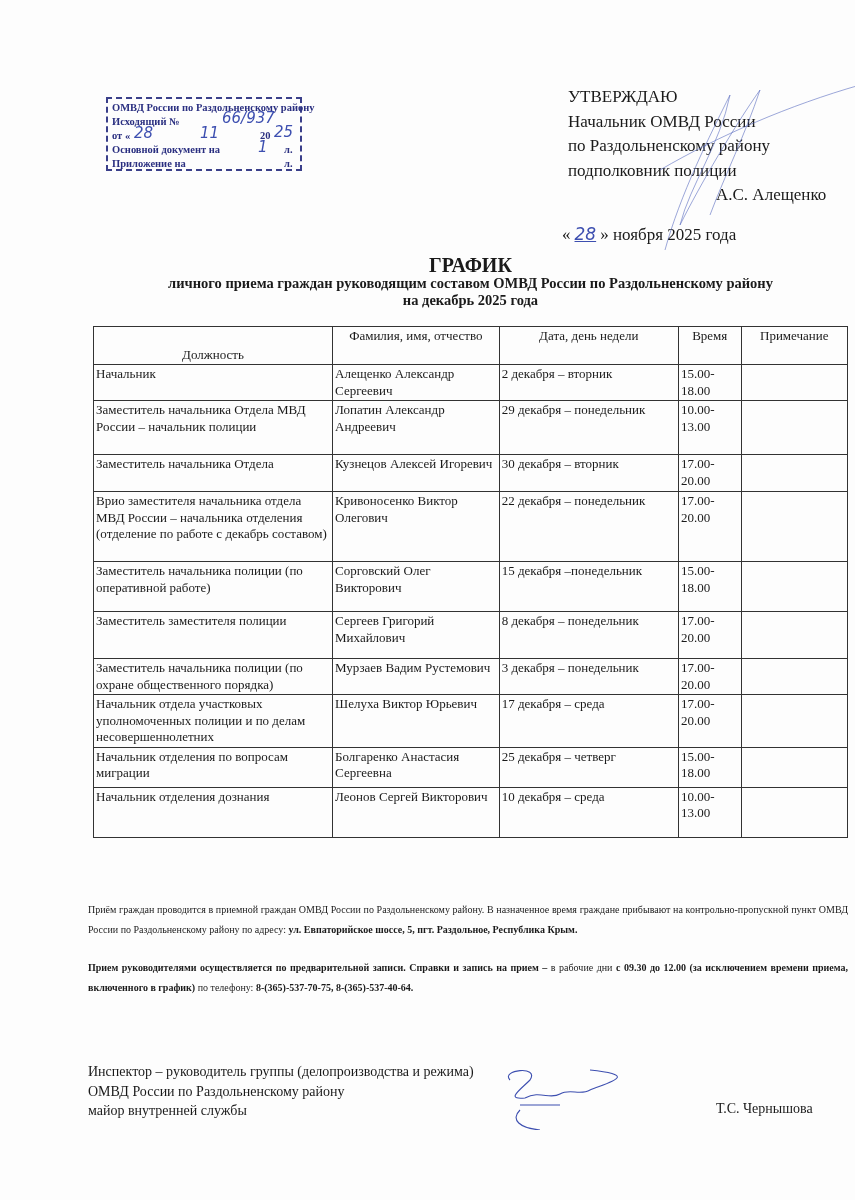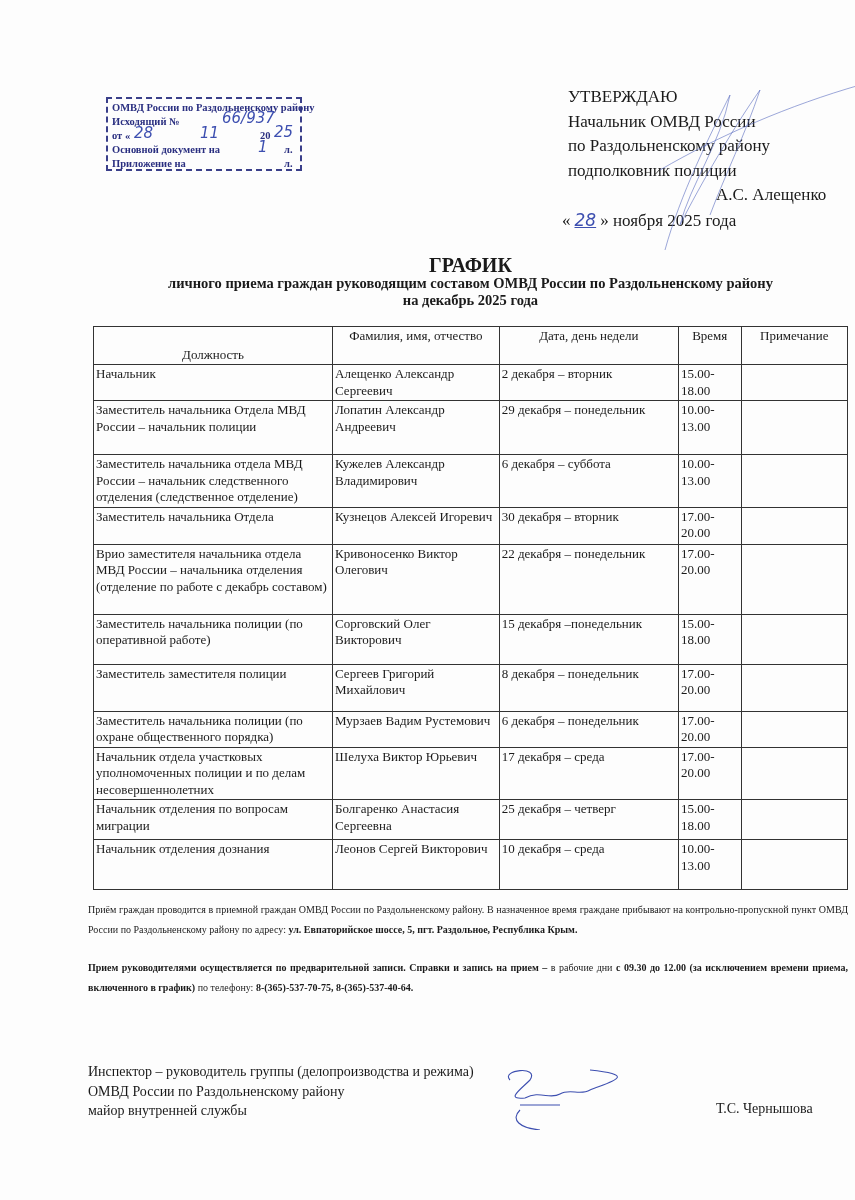--- a/index.html
+++ b/index.html
@@ -68,21 +68,21 @@
     <span style="position:absolute;left:172px;">л.</span>
   </div>
 </div>
 
 <div class="approve">
   <div>УТВЕРЖДАЮ</div>
   <div>Начальник ОМВД России</div>
   <div>по Раздольненскому району</div>
   <div>подполковник полиции</div>
   <div class="name">А.С. Алещенко</div>
-  <div class="date" style="margin-left:-6px;">
+  <div class="date" style="margin-left:-6px;margin-top:14px;">
     <span>«</span><span class="day">28</span><span>» ноября 2025 года</span>
   </div>
 </div>
 <svg class="sig1" viewBox="0 0 300 180">
   <path d="M105 175 C 120 120, 150 60, 170 20 C 160 70, 130 110, 120 150 C 140 110, 175 50, 200 15 C 185 60, 165 100, 150 140 M 100 95 C 160 60, 230 30, 300 10" fill="none" stroke="#5a6cc0" stroke-width="1" opacity="0.6"></path>
 </svg>
 
 <div class="title-block">
   <div class="t1">ГРАФИК</div>
   <div class="t2">личного приема граждан руководящим составом ОМВД России по Раздольненскому району</div>
@@ -107,27 +107,20 @@
         <td class="time">15.00-18.00</td>
         <td></td>
       </tr>
       <tr style="height: 54px;">
         <td>Заместитель начальника Отдела МВД России – начальник полиции</td>
         <td>Лопатин Александр Андреевич</td>
         <td>29 декабря – понедельник</td>
         <td class="time">10.00-13.00</td>
         <td></td>
       </tr>
-      <tr style="height: 50px;">
-        <td>Заместитель начальника отдела МВД России – начальник следственного отделения (следственное отделение)</td>
-        <td>Кужелев Александр Владимирович</td>
-        <td>6 декабря – суббота</td>
-        <td class="time">10.00-13.00</td>
-        <td></td>
-      </tr>
       <tr style="height: 37px;">
         <td>Заместитель начальника Отдела</td>
         <td>Кузнецов Алексей Игоревич</td>
         <td>30 декабря – вторник</td>
         <td class="time">17.00-20.00</td>
         <td></td>
       </tr>
       <tr style="height: 70px;">
         <td>Врио заместителя начальника отдела МВД России – начальника отделения (отделение по работе с декабрь составом)</td>
         <td>Кривоносенко Виктор Олегович</td>
@@ -145,21 +138,21 @@
       <tr style="height: 47px;">
         <td>Заместитель заместителя полиции</td>
         <td>Сергеев Григорий Михайлович</td>
         <td>8 декабря – понедельник</td>
         <td class="time">17.00-20.00</td>
         <td></td>
       </tr>
       <tr style="height: 33px;">
         <td>Заместитель начальника полиции (по охране общественного порядка)</td>
         <td>Мурзаев Вадим Рустемович</td>
-        <td>6 декабря – понедельник</td>
+        <td>3 декабря – понедельник</td>
         <td class="time">17.00-20.00</td>
         <td></td>
       </tr>
       <tr style="height: 50px;">
         <td>Начальник отдела участковых уполномоченных полиции и по делам несовершеннолетних</td>
         <td>Шелуха Виктор Юрьевич</td>
         <td>17 декабря – среда</td>
         <td class="time">17.00-20.00</td>
         <td></td>
       </tr>

